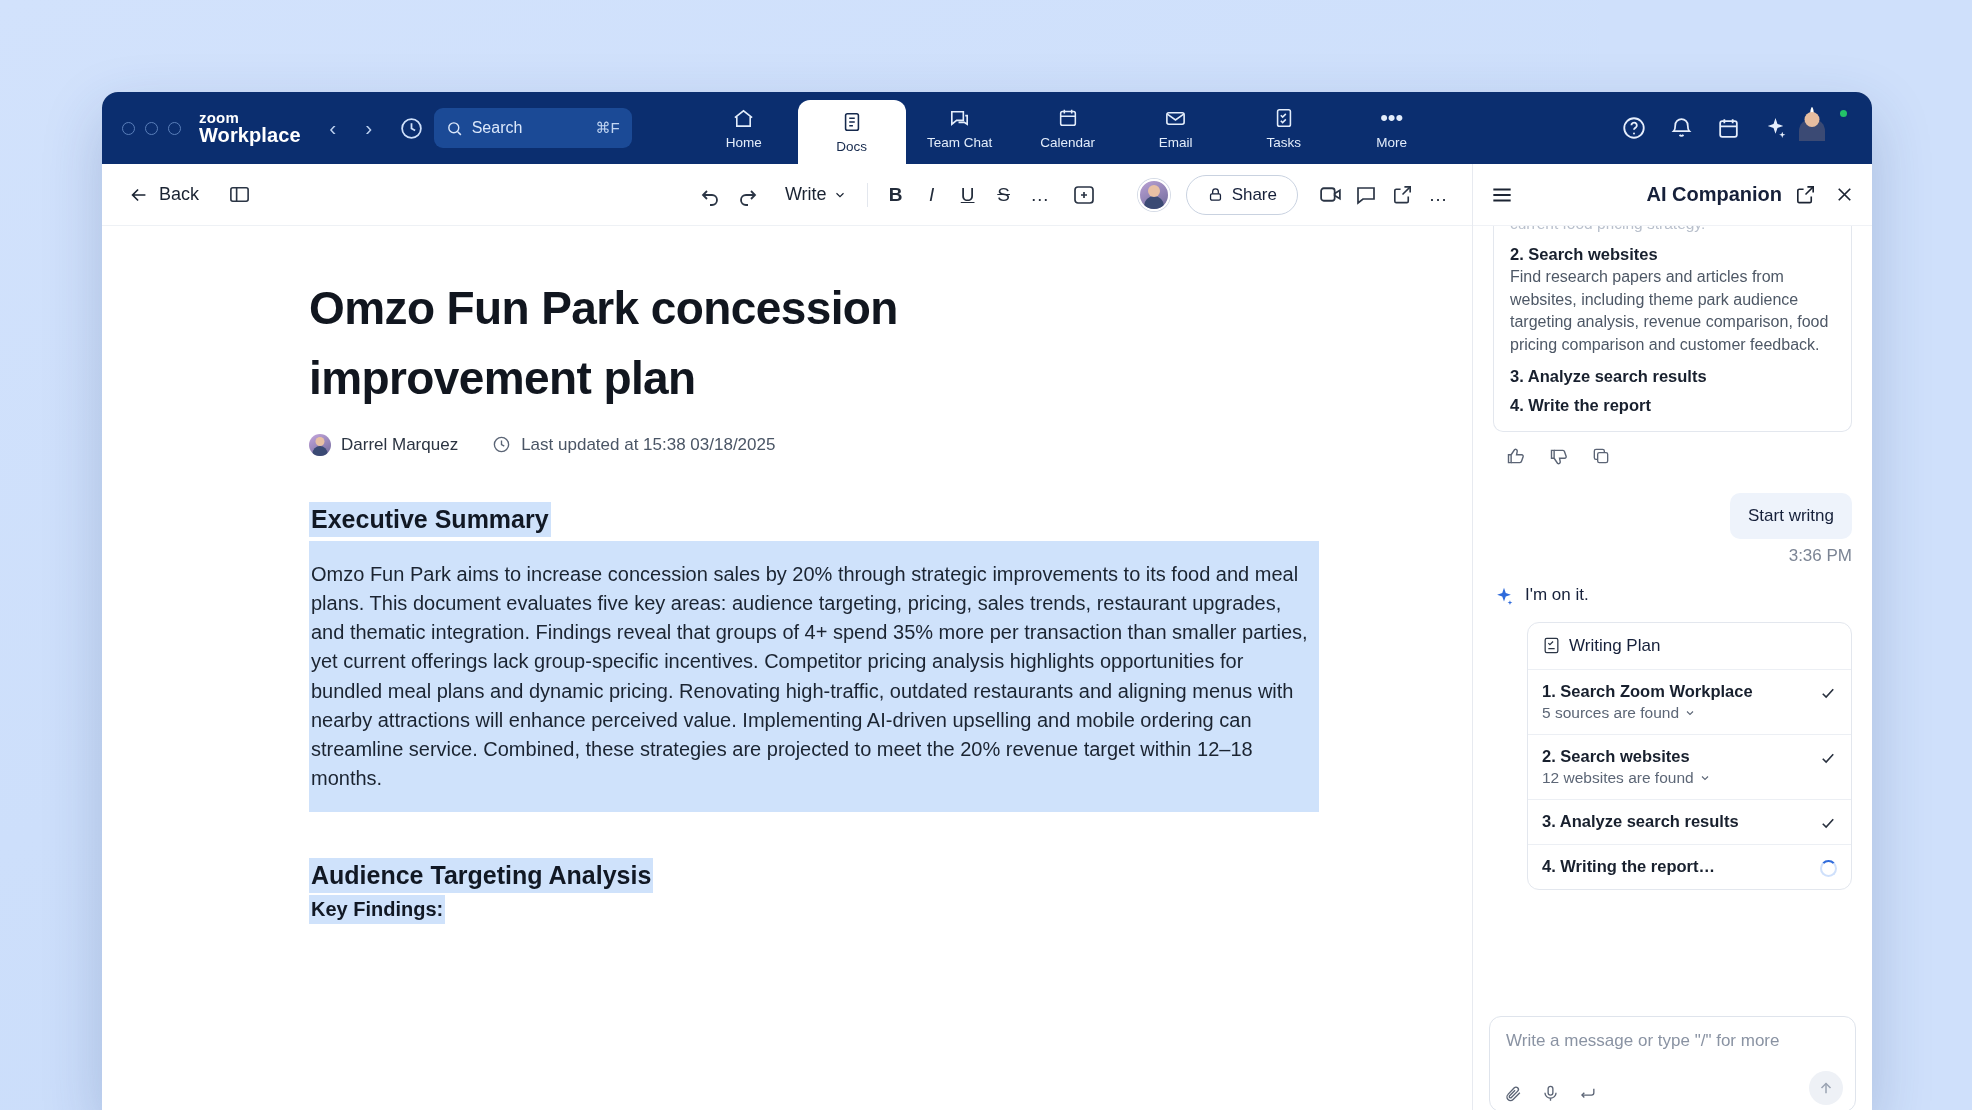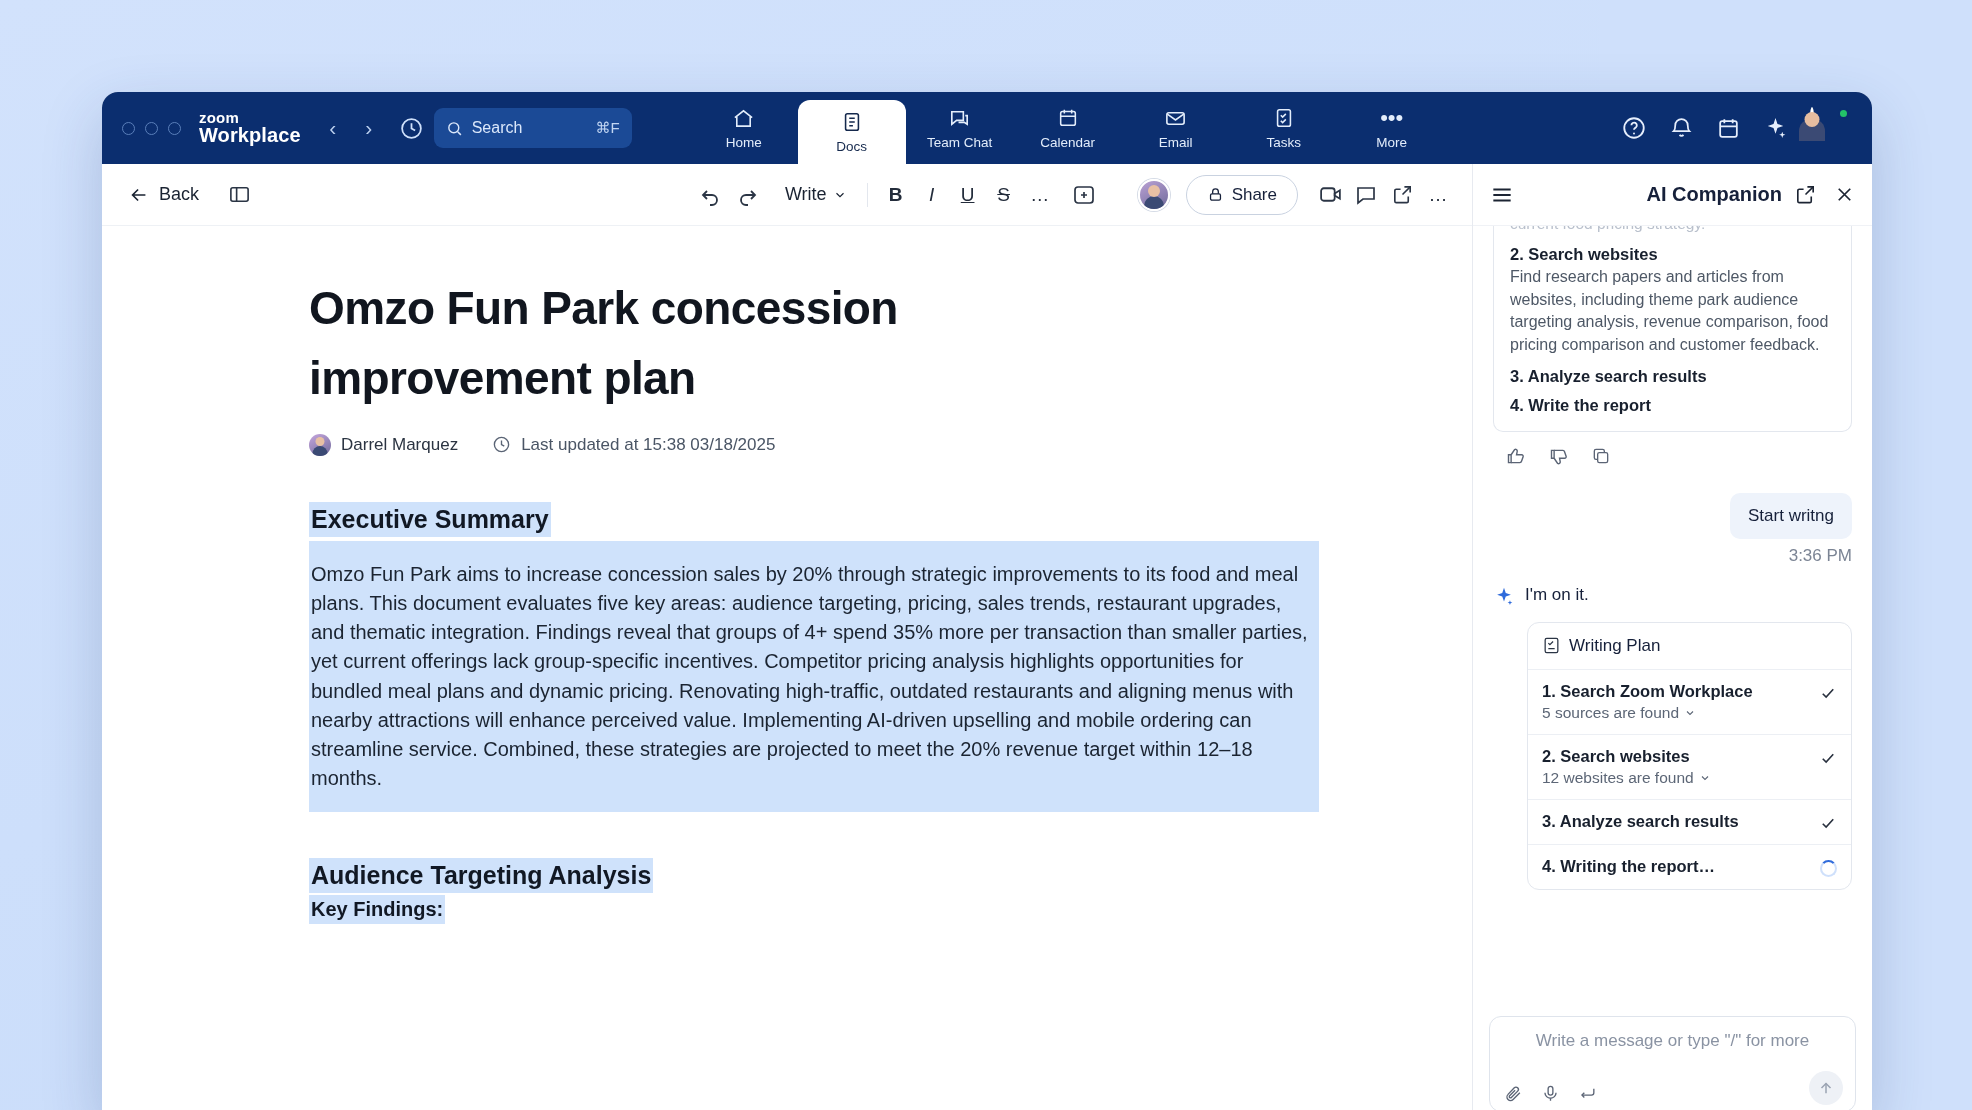--- a/index.html
+++ b/index.html
@@ -173,21 +173,21 @@
   .wp-s { font-size: 15.5px; color:#5c6676; margin-top: 3px; display:flex; align-items:center; gap:5px;}
   .check { color:#28303e; font-size: 18px; margin-top: 2px; }
   .spinner {
     width: 17px; height: 17px; border-radius: 50%;
     border: 2.2px solid #cfe0fb; border-top-color: #2f6bdb; margin-top: 3px;
   }
   .composer {
     margin: 18px 16px 0 16px; border:1px solid #dfe4ec; border-radius: 12px; padding: 14px 16px 10px 16px;
     height: 96px; position: relative;
   }
-  .composer .ph { color:#8a93a3; font-size: 17px; text-align: center; }
+  .composer .ph { color:#8a93a3; font-size: 17px; }
   .comp-icons { position:absolute; left: 14px; bottom: 8px; display:flex; gap:18px; color:#5b6475; font-size:17px; }
   .send {
     position:absolute; right: 12px; bottom: 6px; width: 34px; height: 34px; border-radius: 50%;
     background:#eef1f6; color:#9aa3b2; display:flex; align-items:center; justify-content:center;
   }
   svg { display:block; }
 </style>
 </head>
 <body>
 

